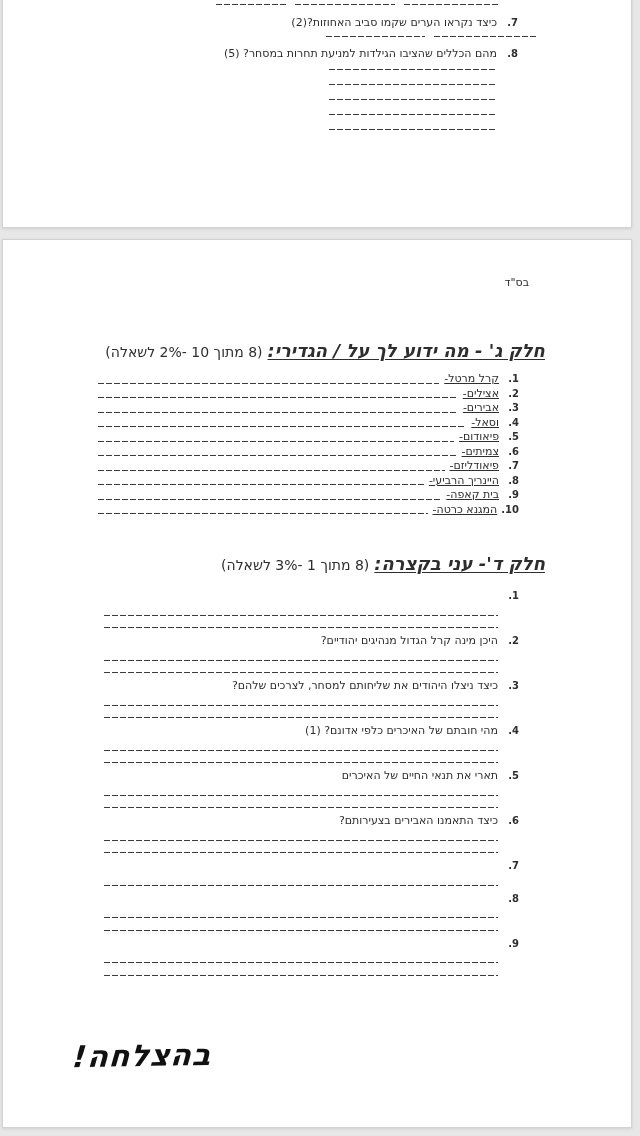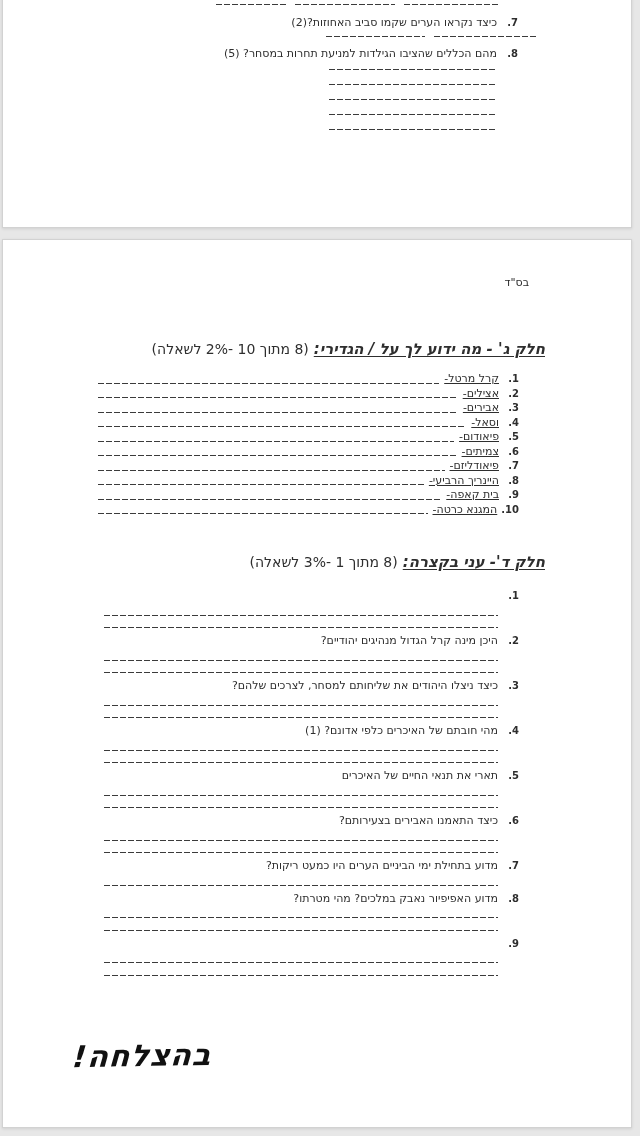--- a/index.html
+++ b/index.html
@@ -39,21 +39,21 @@
   .qtext{padding-right:5px;white-space:nowrap;}
 
   
   .p1-line-group{display:flex;direction:rtl;gap:9px;}
   .p1-b8 .uline{width:166px;margin-bottom:14px;}
 
   
   .besd{font-size:11px;}
   .heading{display:flex;direction:rtl;align-items:baseline;gap:5px;white-space:nowrap;}
   .heading .h-main{
-    font-weight:bold;font-style:italic;font-size:15px;
+    font-weight:bold;font-style:italic;font-size:18px;
     text-decoration:underline;text-underline-offset:2px;
   }
   .heading .h-note{font-size:14px;}
 
   .pc-list{display:flex;flex-direction:column;}
   .pc-row{display:flex;direction:rtl;gap:4px;height:14.5px;font-size:11px;line-height:14.5px;align-items:stretch;}
   .pc-row .num{font-weight:bold;font-size:10px;min-width:16px;line-height:14.5px;}
   .pc-row .term{white-space:nowrap;line-height:14.5px;text-decoration:underline;}
   .pc-row .fill{flex:1 1 auto;align-self:flex-end;margin-bottom:3px;margin-right:1px;
     background:repeating-linear-gradient(90deg,#3b3b3b 0 6px,transparent 6px 8px);height:1px;}
@@ -224,29 +224,27 @@
           <span class="qnum">6.</span>
           <span class="qtext">כיצד התאמנו האבירים בצעירותם?</span>
         </div>
         <div class="blankline"></div>
         <div class="blankline"></div>
       </div>
 
       <div class="qblock">
         <div class="qrow">
           <span class="qnum">7.</span>
-          <span class="qtext">מדוע בתחילת ימי הביניים הערים היו כמעט ריקות?</span>
         </div>
         <div class="blankline"></div>
       </div>
 
       <div class="qblock">
         <div class="qrow">
           <span class="qnum">8.</span>
-          <span class="qtext">מדוע האפיפיור נאבק במלכים? מהי מטרתו?</span>
         </div>
         <div class="blankline"></div>
         <div class="blankline"></div>
       </div>
 
       <div class="qblock">
         <div class="qrow">
           <span class="qnum">9.</span>
         </div>
         <div class="blankline"></div>

